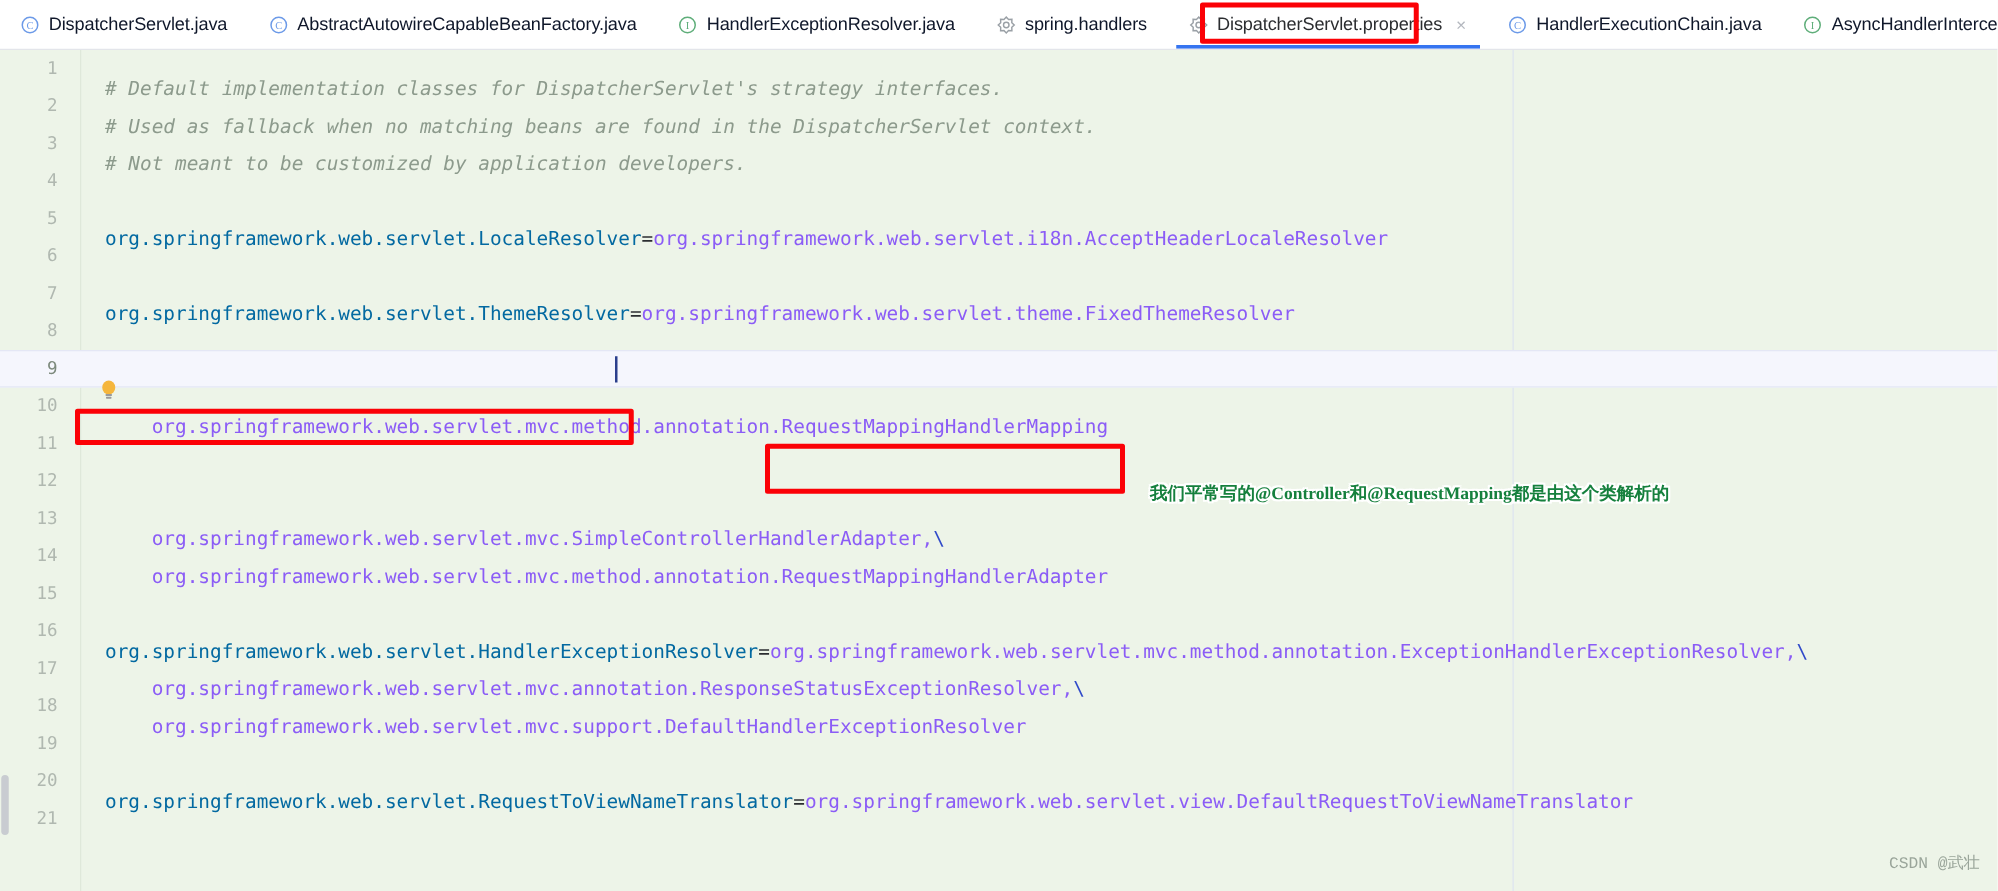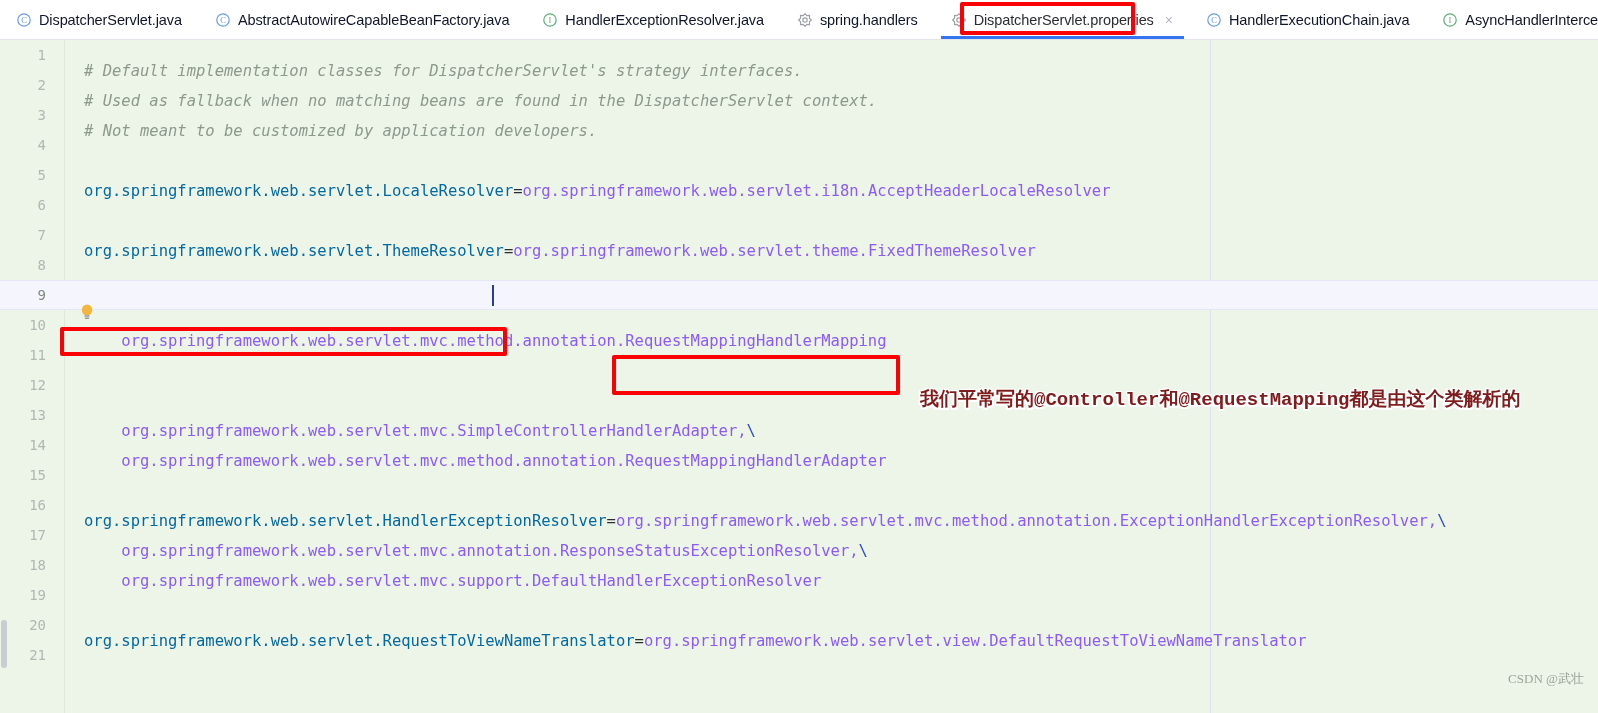--- a/index.html
+++ b/index.html
@@ -172,39 +172,39 @@
     width: 16px;
     height: 18px;
     z-index: 3;
   }
 
   
   #annotation {
     position: absolute;
     left: 920px;
     top: 346px;
-    font-family: Liberation Mono, monospace;
-    font-size: 19px;
+    font-family: Liberation Serif, serif;
+    font-size: 14px;
     font-weight: bold;
-    color: #7f1d1d;
+    color: #15803d;
     letter-spacing: 0px;
     white-space: nowrap;
     text-shadow:
       -1.5px -1.5px 0 #fff,  1.5px -1.5px 0 #fff,
       -1.5px  1.5px 0 #fff,  1.5px  1.5px 0 #fff,
       -1.5px 0 0 #fff, 1.5px 0 0 #fff,
       0 -1.5px 0 #fff, 0 1.5px 0 #fff;
     z-index: 6;
   }
 
   #watermark {
     position: absolute;
     right: 14px;
-    bottom: 25px;
-    font-family: Liberation Serif, serif;
+    bottom: 14px;
+    font-family: Liberation Mono, monospace;
     font-size: 13px;
     color: #9aa59a;
     white-space: nowrap;
     z-index: 7;
   }
 </style>
 </head>
 <body>
 
 <div id="tabbar">

